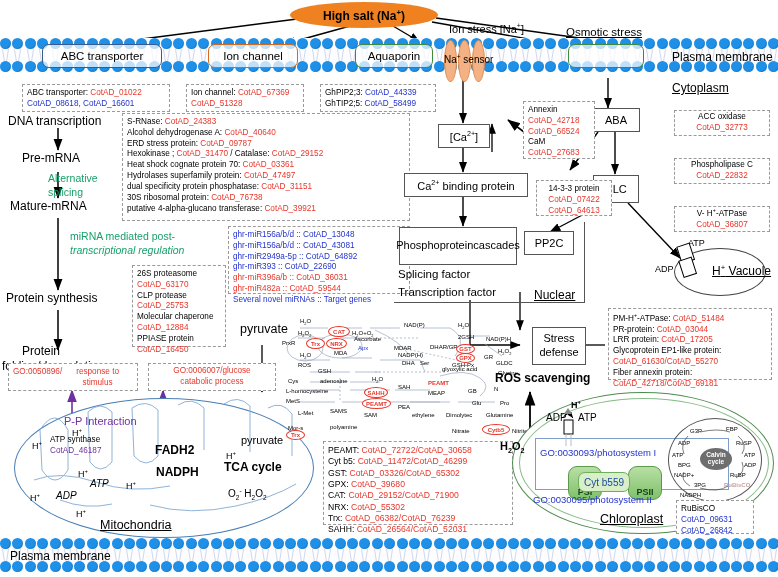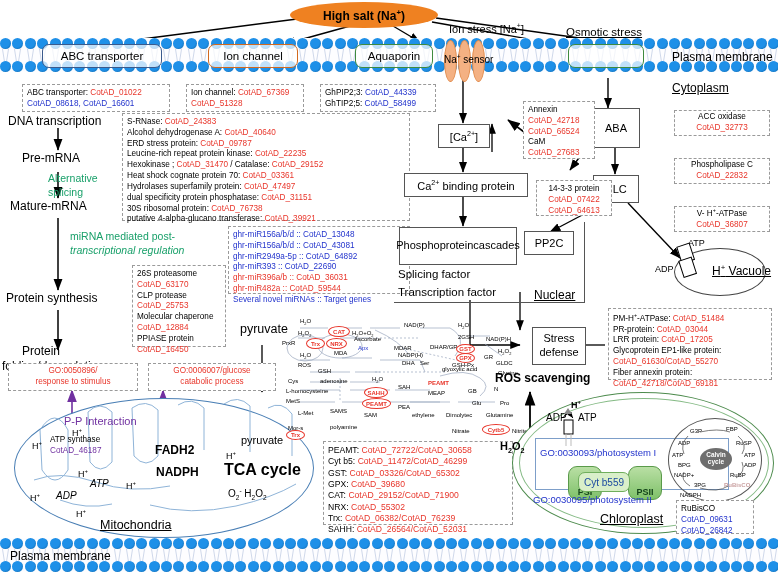--- a/index.html
+++ b/index.html
@@ -631,21 +631,20 @@
   <div class="abs t grn" style="left:70px;top:230px;font-size:10.5px;">miRNA mediated post-</div>
   <div class="abs t grn" style="left:70px;top:244px;font-size:10.5px;font-style:italic;">transcriptional regulation</div>
   <div class="abs t" style="left:6px;top:292px;font-size:12px;">Protein synthesis</div>
   <div class="abs t" style="left:22px;top:345px;font-size:12px;">Protein</div>
   <div class="abs t" style="left:2px;top:360px;font-size:12px;">folding/degradation</div>
 
   <div class="dbox" style="left:122px;top:113px;width:288px;height:108px;">
       <div><span class="blk">S-RNase: </span><span class="red">CotAD_24383</span></div>
       <div><span class="blk">Alcohol dehydrogenase A: </span><span class="red">CotAD_40640</span></div>
       <div><span class="blk">ERD stress protein: </span><span class="red">CotAD_09787</span></div>
-      <div><span class="blk">Leucine-rich repeat protein kinase: </span><span class="red">CotAD_22235</span></div>
       <div><span class="blk">Hexokinase ; </span><span class="red">CotAD_31470</span><span class="blk"> / Catalase: </span><span class="red">CotAD_29152</span></div>
       <div><span class="blk">Heat shock cognate protein 70: </span><span class="red">CotAD_03361</span></div>
       <div><span class="blk">Hydrolases superfamily protein: </span><span class="red">CotAD_47497</span></div>
       <div><span class="blk">dual specificity protein phosphatase: </span><span class="red">CotAD_31151</span></div>
       <div><span class="blk">30S ribosomal protein: </span><span class="red">CotAD_76738</span></div>
       <div><span class="blk">putative 4-alpha-glucano transferase: </span><span class="red">CotAD_39921</span></div>
     </div>
 
   <div class="dbox" style="left:228px;top:226px;width:182px;height:68px;">
       <div><span class="blue">ghr-miR156a/b/d :: CotAD_13048</span></div>
@@ -661,21 +660,21 @@
       <div><span class="blk">26S proteasome</span></div>
       <div><span class="red">CotAD_63170</span></div>
       <div><span class="blk">CLP protease</span></div>
       <div><span class="red">CotAD_25753</span></div>
       <div><span class="blk">Molecular chaperone</span></div>
       <div><span class="red">CotAD_12884</span></div>
       <div><span class="blk">PPIASE protein</span></div>
       <div><span class="red">CotAD_16450</span></div>
     </div>
 
-  <div class="dbox c" style="left:8px;top:363px;width:130px;height:28px;display:flex;flex-direction:column;justify-content:center;">
+  <div class="dbox c" style="left:8px;top:363px;width:130px;height:28px;display:flex;flex-direction:row;justify-content:center;">
       <div><span class="red">GO:0050896/</span></div>
       <div><span class="red">response to stimulus</span></div>
     </div>
   <div class="dbox c" style="left:148px;top:363px;width:128px;height:28px;display:flex;flex-direction:column;justify-content:center;">
       <div><span class="red">GO:0006007/glucose</span></div>
       <div><span class="red">catabolic process</span></div>
     </div>
 
   <div class="ellipse mito" style="left:14px;top:398px;width:300px;height:140px;"></div>
   <svg class="ov" viewBox="0 0 778 577">
@@ -693,21 +692,21 @@
   </svg>
   <div class="abs t ul" style="left:100px;top:518px;font-size:12.5px;">Mitochondria</div>
   <div class="abs t prp" style="left:64px;top:415px;font-size:11px;">P-P Interaction</div>
   <div class="dbox" style="left:50px;top:435px;width:72px;height:22px;border:none;background:transparent;padding:0;">
       <div><span class="blk">ATP synthase</span></div>
       <div><span class="prp">CotAD_46187</span></div>
     </div>
 
   <div class="abs t" style="left:155px;top:444px;font-size:12px;font-weight:bold;">FADH2</div>
   <div class="abs t" style="left:156px;top:466px;font-size:12px;font-weight:bold;">NADPH</div>
-  <div class="abs t" style="left:224px;top:461px;font-size:16px;font-weight:bold;">TCA cycle</div>
+  <div class="abs t" style="left:224px;top:461px;font-size:12px;font-weight:bold;">TCA cycle</div>
   <div class="abs t" style="left:240px;top:322px;font-size:12.5px;">pyruvate</div>
   <div class="abs t" style="left:241px;top:434px;font-size:11px;">pyruvate</div>
   <div class="abs t" style="left:228px;top:487px;font-size:10px;">O<sub>2</sub><sup>-</sup>&nbsp;H<sub>2</sub>O<sub>2</sub></div>
   <div class="abs t" style="left:72px;top:427px;font-size:9px;">H<sup>+</sup></div>
   <div class="abs t" style="left:32px;top:440px;font-size:9px;">H<sup>+</sup></div>
   <div class="abs t" style="left:78px;top:468px;font-size:9px;">H<sup>+</sup></div>
   <div class="abs t" style="left:30px;top:492px;font-size:9px;">H<sup>+</sup></div>
   <div class="abs t" style="left:76px;top:508px;font-size:9px;">H<sup>+</sup></div>
   <div class="abs t" style="left:126px;top:480px;font-size:9px;">H<sup>+</sup></div>
   <div class="abs t" style="left:226px;top:450px;font-size:9px;">H<sup>+</sup></div>
@@ -806,21 +805,21 @@
       <div><span class="blk">Trx: </span><span class="red">CotAD_06382/CotAD_76239</span></div>
       <div><span class="blk">SAHH: </span><span class="red">CotAD_26564/CotAD_52031</span></div>
     </div>
 
   <div class="box" style="left:438px;top:124px;width:52px;height:24px;">
     <span>[Ca<sup>2+</sup>]</span>
   </div>
   <div class="box" style="left:404px;top:173px;width:124px;height:24px;">
     <span>Ca<sup>2+</sup> binding protein</span>
   </div>
-  <div class="box" style="left:592px;top:108px;width:48px;height:40px;justify-content:center;">
+  <div class="box" style="left:592px;top:108px;width:48px;height:24px;justify-content:center;">
     <span>ABA</span>
   </div>
   <div class="box" style="left:593px;top:175px;width:46px;height:28px;">
     <span>PLC</span>
   </div>
   <div class="box" style="left:524px;top:231px;width:50px;height:24px;">
     <span>PP2C</span>
   </div>
   <div class="box" style="left:399px;top:227px;width:118px;height:38px;flex-direction:row;line-height:1.25;">
     <span>Phosphoprotein</span>

